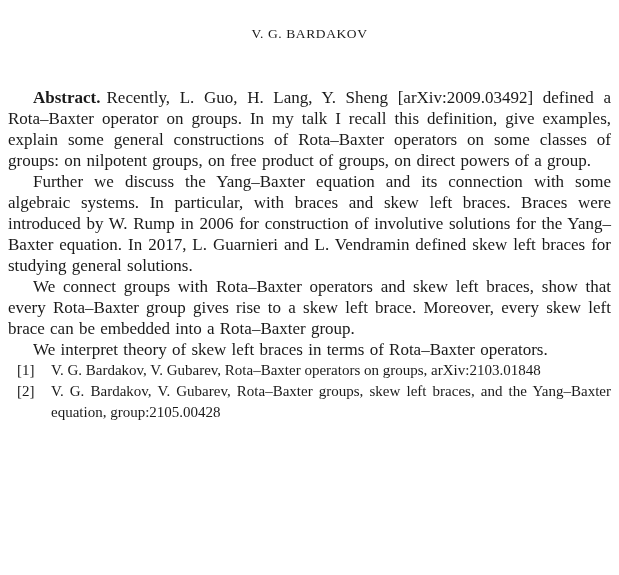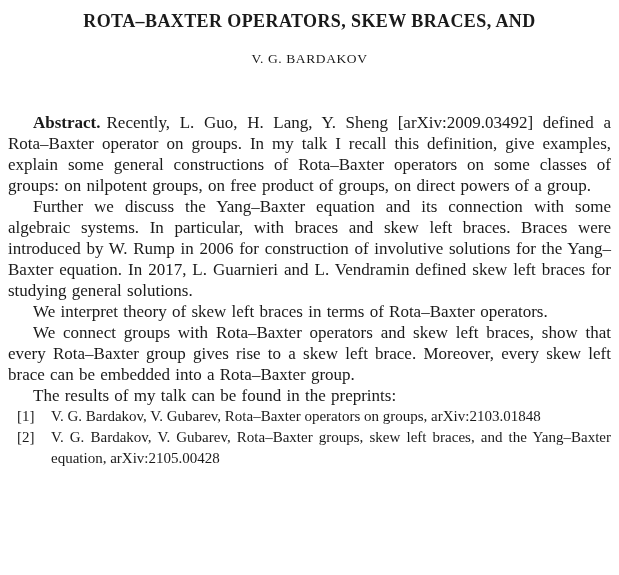--- a/index.html
+++ b/index.html
@@ -77,38 +77,36 @@
     margin-left: 12px;
     text-align: justify;
   }
 </style>
 </head>
 <body>
 
 <div class="page">
 
   <h1 class="title">
-    <span class="title-line">ROTA–BAXTER OPERATORS, SKEW BRACES, AND</span>
   </h1>
 
   <div class="author">V. G. BARDAKOV</div>
 
   <div class="body-text">
     <p class="para"><span class="abstract-label">Abstract.</span><span>Recently, L. Guo, H. Lang, Y. Sheng [arXiv:2009.03492] defined a Rota–Baxter operator on groups. In my talk I recall this definition, give examples, explain some general constructions of Rota–Baxter operators on some classes of groups: on nilpotent groups, on free product of groups, on direct powers of a group.</span></p>
     <p class="para">Further we discuss the Yang–Baxter equation and its connection with some algebraic systems. In particular, with braces and skew left braces. Braces were introduced by W. Rump in 2006 for construction of involutive solutions for the Yang–Baxter equation. In 2017, L. Guarnieri and L. Vendramin defined skew left braces for studying general solutions.</p>
+    <p class="para">We connect groups with Rota–Baxter operators and skew left braces, show that every Rota–Baxter group gives rise to a skew left brace. Moreover, every skew left brace can be embedded into a Rota–Baxter group.</p>
     <p class="para">We interpret theory of skew left braces in terms of Rota–Baxter operators.</p>
-    <p class="para">We connect groups with Rota–Baxter operators and skew left braces, show that every Rota–Baxter group gives rise to a skew left brace. Moreover, every skew left brace can be embedded into a Rota–Baxter group.</p>
-    <p class="para">The results of my talk can be found in the preprints:</p>
   </div>
 
 
   <ol class="refs">
     <li class="ref-item">
       <span class="ref-marker">[1]</span>
       <span class="ref-text">V. G. Bardakov, V. Gubarev, Rota–Baxter operators on groups, arXiv:2103.01848</span>
     </li>
     <li class="ref-item">
       <span class="ref-marker">[2]</span>
-      <span class="ref-text">V. G. Bardakov, V. Gubarev, Rota–Baxter groups, skew left braces, and the Yang–Baxter equation, arXiv:2105.00428</span>
+      <span class="ref-text">V. G. Bardakov, V. Gubarev, Rota–Baxter groups, skew left braces, and the Yang–Baxter equation, group:2105.00428</span>
     </li>
   </ol>
 
 </div>
 
 </body></html>

